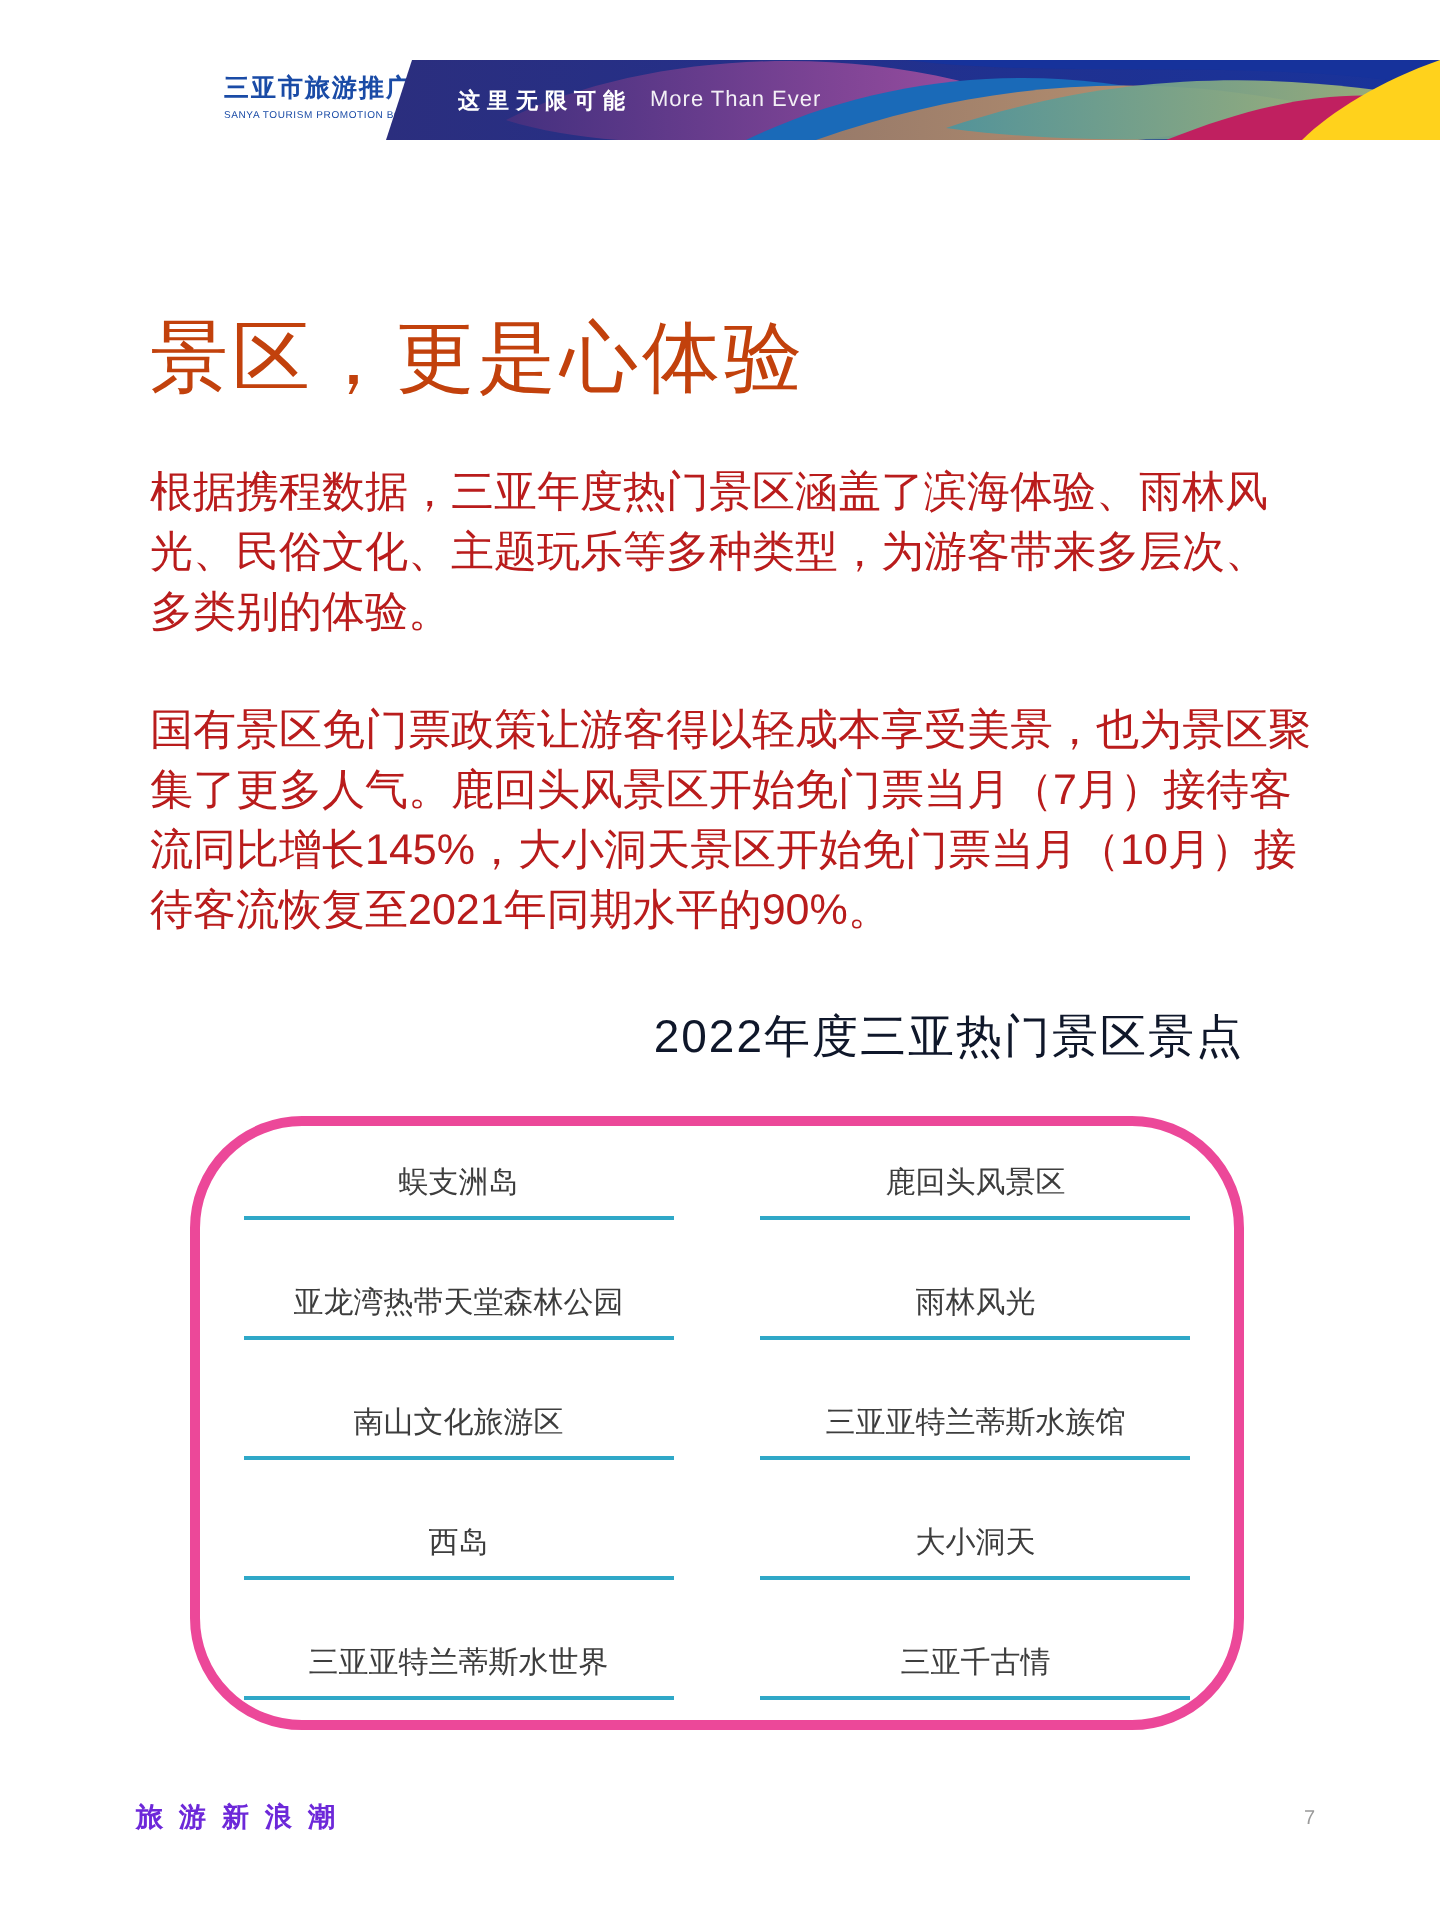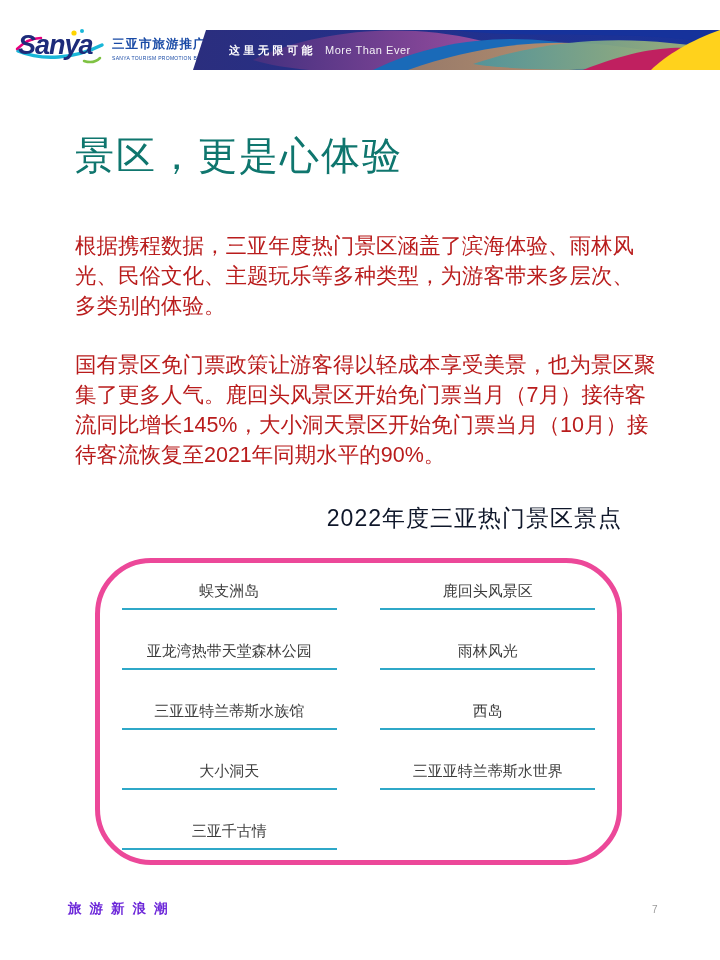--- a/index.html
+++ b/index.html
@@ -20,21 +20,21 @@
   .org-en{font-size:5px;color:#1a4ba6;letter-spacing:.3px;margin-top:2px;white-space:nowrap;}
   .banner{position:absolute;left:193px;top:30px;width:527px;height:56px;}
   .banner svg{position:absolute;left:0;top:0;}
   .banner-text{
     position:absolute;left:36px;top:0;height:40px;display:flex;align-items:center;color:#ffffff;
   }
   .banner-zh{font-size:11px;font-weight:bold;letter-spacing:3.5px;}
   .banner-en{font-size:11px;font-weight:300;letter-spacing:.5px;margin-left:9px;opacity:.92;text-align:center;}
   
   .title{
-    position:absolute;left:75px;top:129px;font-size:39px;font-weight:300;color:#0f766e;
+    position:absolute;left:75px;top:152px;font-size:39px;font-weight:300;color:#c2410c;
     letter-spacing:2px;white-space:nowrap;font-family:Liberation Serif, serif;
   }
   .para{
     position:absolute;left:75px;color:#b91c1c;font-size:21.5px;line-height:30px;
     text-align:left;word-break:break-all;
   }
   .para1{top:231px;width:572px;}
   .para2{top:350px;width:584px;}
   .section-title{
     position:absolute;left:95px;top:503px;width:527px;text-align:right;
@@ -55,30 +55,20 @@
     position:absolute;left:68px;top:900px;font-size:13.5px;font-weight:bold;
     color:#6d28d9;letter-spacing:8px;white-space:nowrap;
   }
   .page-num{position:absolute;left:652px;top:904px;font-size:10px;color:#9a9a9a;}
 </style>
 </head>
 <body>
 
 <div class="header">
 
-  <div class="logo">
-    <svg width="92" height="46" viewBox="0 0 92 46">
-      <path d="M4,26 C28,36 60,34 88,20" stroke="#19b7d8" stroke-width="3.5" fill="none" stroke-linecap="round"></path>
-      <path d="M3,24 C10,17 18,13 27,13" stroke="#e6007e" stroke-width="2.5" fill="none" stroke-linecap="round"></path>
-      <path d="M70,36 C76,38 82,37 86,33" stroke="#7fc243" stroke-width="2.5" fill="none" stroke-linecap="round"></path>
-      <circle cx="60" cy="8" r="2.6" fill="#ffd400"></circle>
-      <circle cx="68" cy="6" r="2" fill="#19b7d8"></circle>
-    </svg>
-    <span class="logo-text">Sanya</span>
-  </div>
 
   <div class="org">
     <div class="org-zh">三亚市旅游推广局</div>
     <div class="org-en">SANYA TOURISM PROMOTION BOARD</div>
   </div>
 
   <div class="banner">
     <svg width="527" height="40" viewBox="0 0 527 40" preserveAspectRatio="none">
       <defs>
         <linearGradient id="gNavy" x1="0" y1="0" x2="1" y2="0">
@@ -127,20 +117,21 @@
 <div class="para para1">根据携程数据，三亚年度热门景区涵盖了滨海体验、雨林风光、民俗文化、主题玩乐等多种类型，为游客带来多层次、多类别的体验。</div>
 <div class="para para2">国有景区免门票政策让游客得以轻成本享受美景，也为景区聚集了更多人气。鹿回头风景区开始免门票当月（7月）接待客流同比增长145%，大小洞天景区开始免门票当月（10月）接待客流恢复至2021年同期水平的90%。</div>
 
 <div class="section-title">2022年度三亚热门景区景点</div>
 
 <div class="venue-box">
   <div class="venue-item">蜈支洲岛</div>
   <div class="venue-item">鹿回头风景区</div>
   <div class="venue-item">亚龙湾热带天堂森林公园</div>
   <div class="venue-item">雨林风光</div>
+  <div class="venue-item">南山文化旅游区</div>
   <div class="venue-item">三亚亚特兰蒂斯水族馆</div>
   <div class="venue-item">西岛</div>
   <div class="venue-item">大小洞天</div>
   <div class="venue-item">三亚亚特兰蒂斯水世界</div>
   <div class="venue-item">三亚千古情</div>
 </div>
 
 <div class="slogan">旅游新浪潮</div>
 <div class="page-num">7</div>
 

